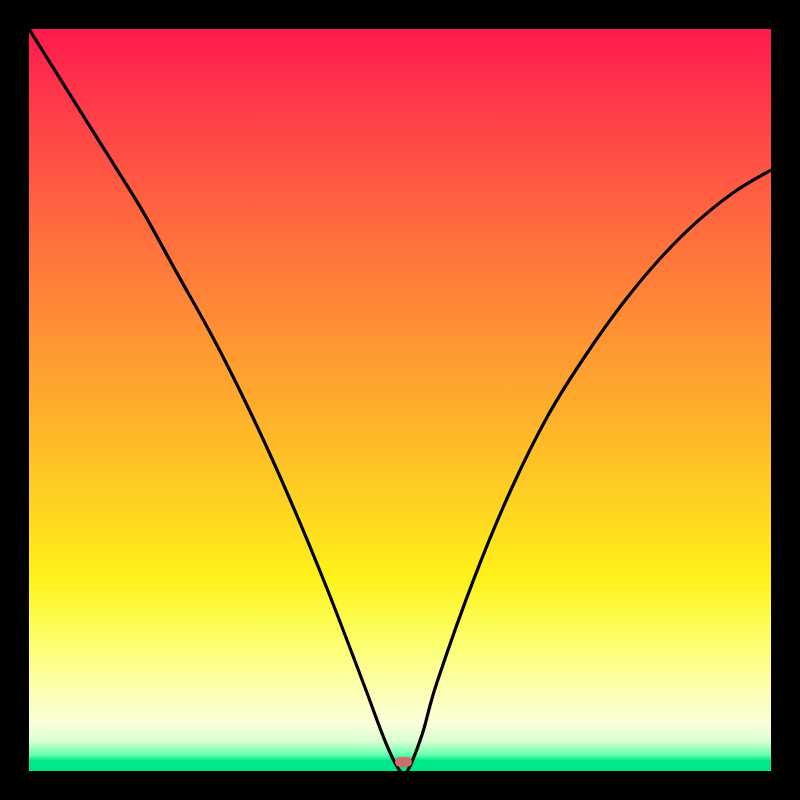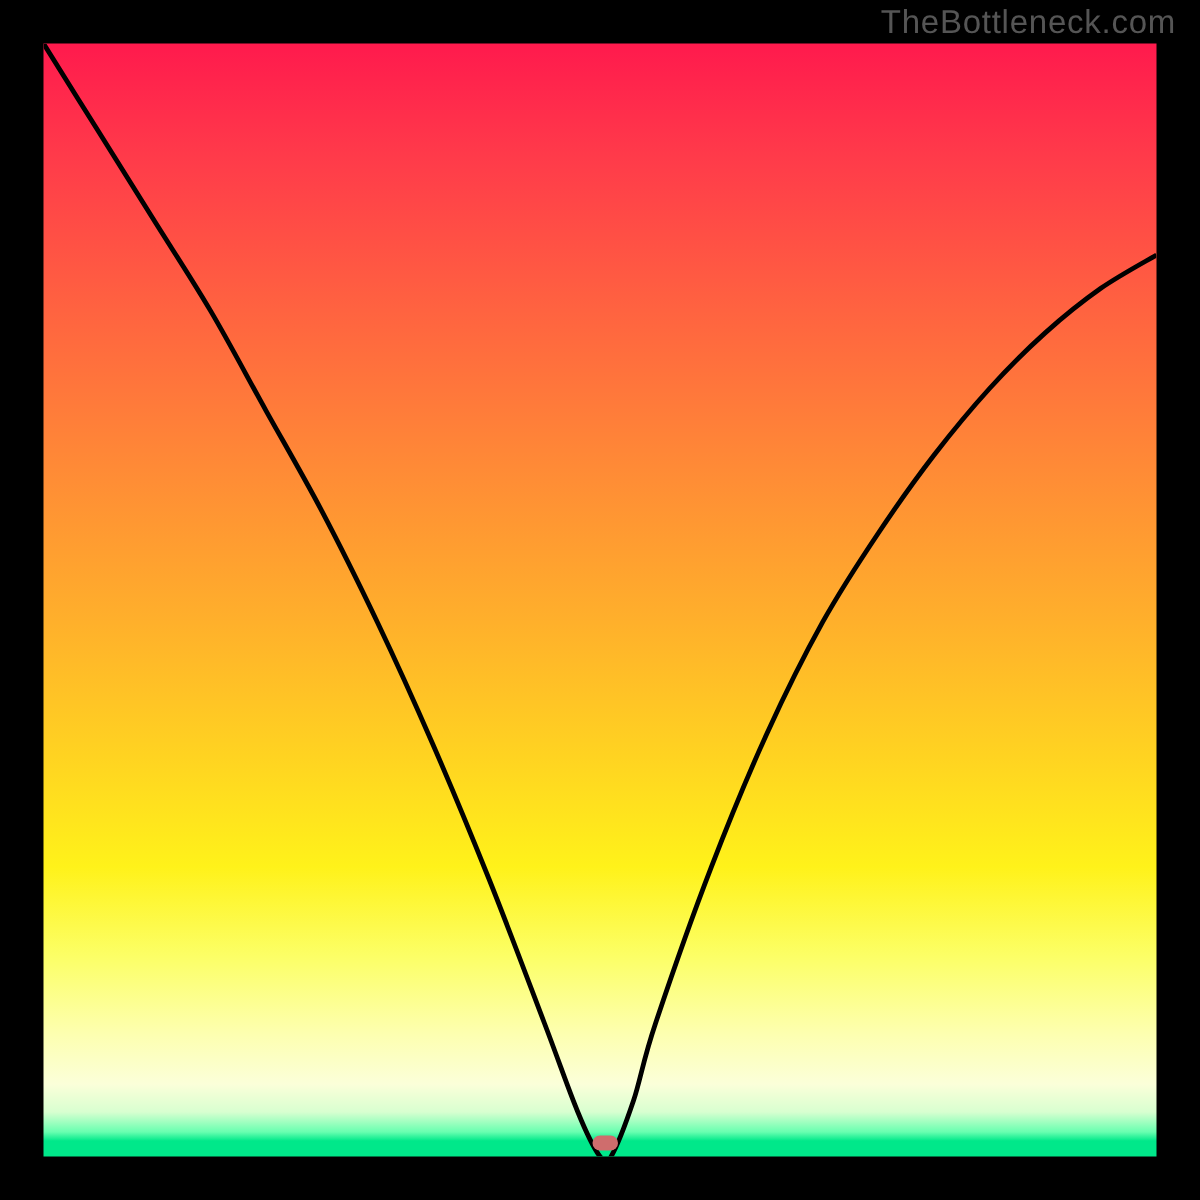--- a/index.html
+++ b/index.html
@@ -68,21 +68,20 @@
     border-radius: 5px;
     left: 368px;   
     top: 724px;    
     z-index: 3;
   }
 </style>
 </head>
 <body>
 
 <div class="frame">
-  <div class="watermark">TheBottleneck.com</div>
 
   <div class="plot">
     <svg class="curve" viewBox="0 0 742 742" preserveAspectRatio="none">
       <path id="curve-path" fill="none" stroke-width="3.2" stroke="#000000" d="M 0.0 0.0 C 6.2 9.9, 24.7 39.6, 37.1 59.4 C 49.5 79.1, 61.8 98.9, 74.2 118.7 C 86.6 138.5, 98.9 157.1, 111.3 178.1 C 123.7 199.1, 136.0 222.6, 148.4 244.9 C 160.8 267.1, 173.1 288.1, 185.5 311.6 C 197.9 335.1, 210.2 359.9, 222.6 385.8 C 235.0 411.8, 247.3 439.0, 259.7 467.5 C 272.1 495.9, 284.4 525.6, 296.8 556.5 C 309.2 587.4, 324.0 627.0, 333.9 653.0 C 343.8 678.9, 350.0 697.5, 356.2 712.3 C 362.3 727.2, 367.3 737.1, 371.0 742.0 C 374.7 746.9, 374.7 748.2, 378.4 742.0 C 382.1 735.8, 388.3 719.7, 393.3 704.9 C 398.2 690.1, 399.4 678.9, 408.1 653.0 C 416.8 627.0, 432.8 581.2, 445.2 549.1 C 457.6 516.9, 469.9 487.2, 482.3 460.0 C 494.7 432.8, 507.0 408.1, 519.4 385.8 C 531.8 363.6, 544.1 345.0, 556.5 326.5 C 568.9 307.9, 581.2 290.6, 593.6 274.5 C 606.0 258.5, 618.3 243.6, 630.7 230.0 C 643.1 216.4, 655.4 204.0, 667.8 192.9 C 680.2 181.8, 692.5 171.9, 704.9 163.2 C 717.3 154.6, 735.8 144.7, 742.0 141.0"></path>
     </svg>
     <div class="minimum-marker" style="background: rgb(207, 109, 109); left: 366.21px; top: 728px;"></div>
   </div>
 </div>
 
 </body></html>

